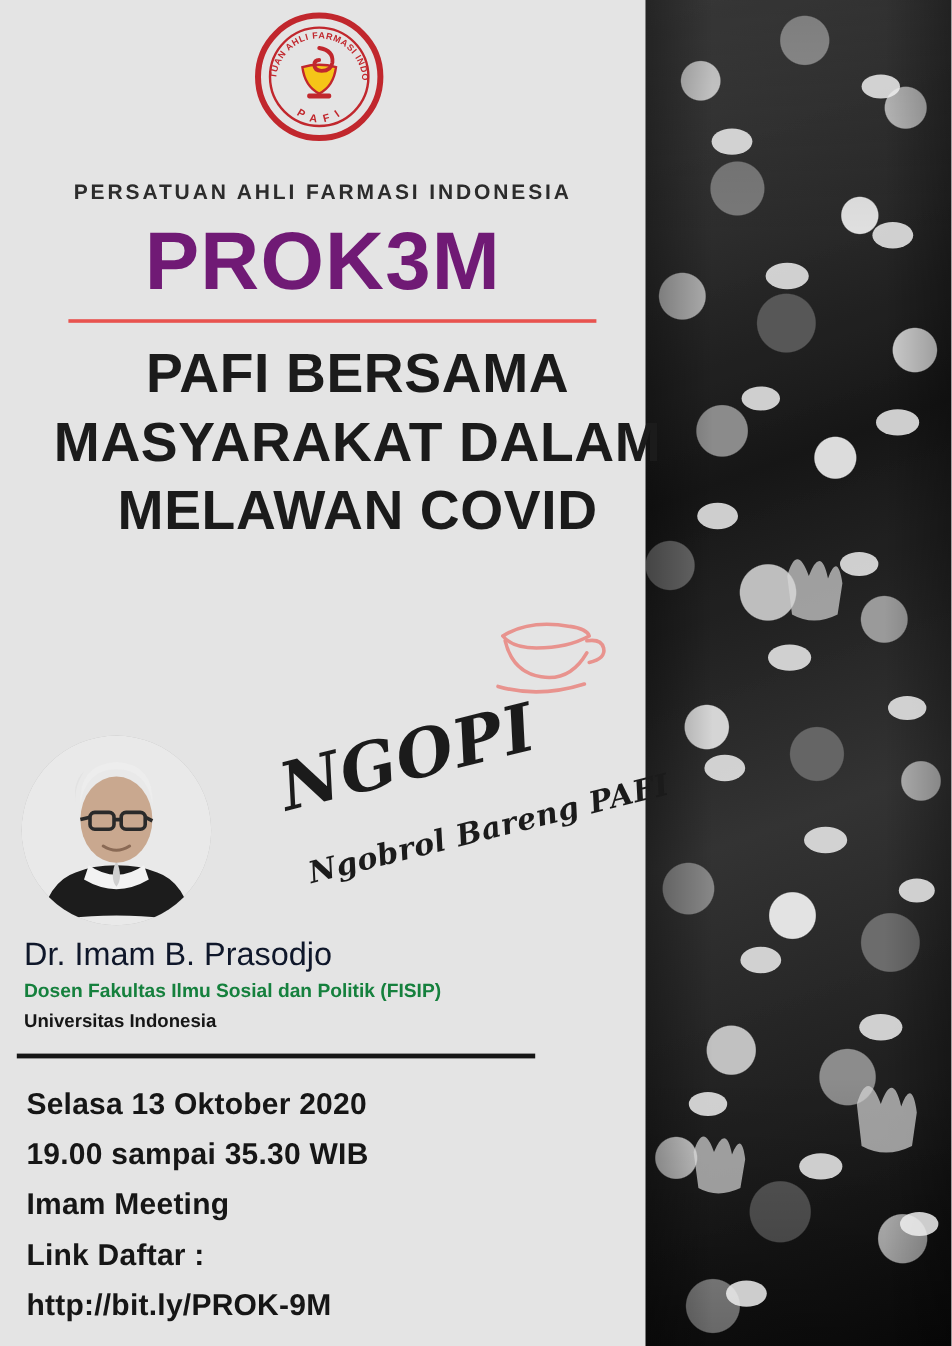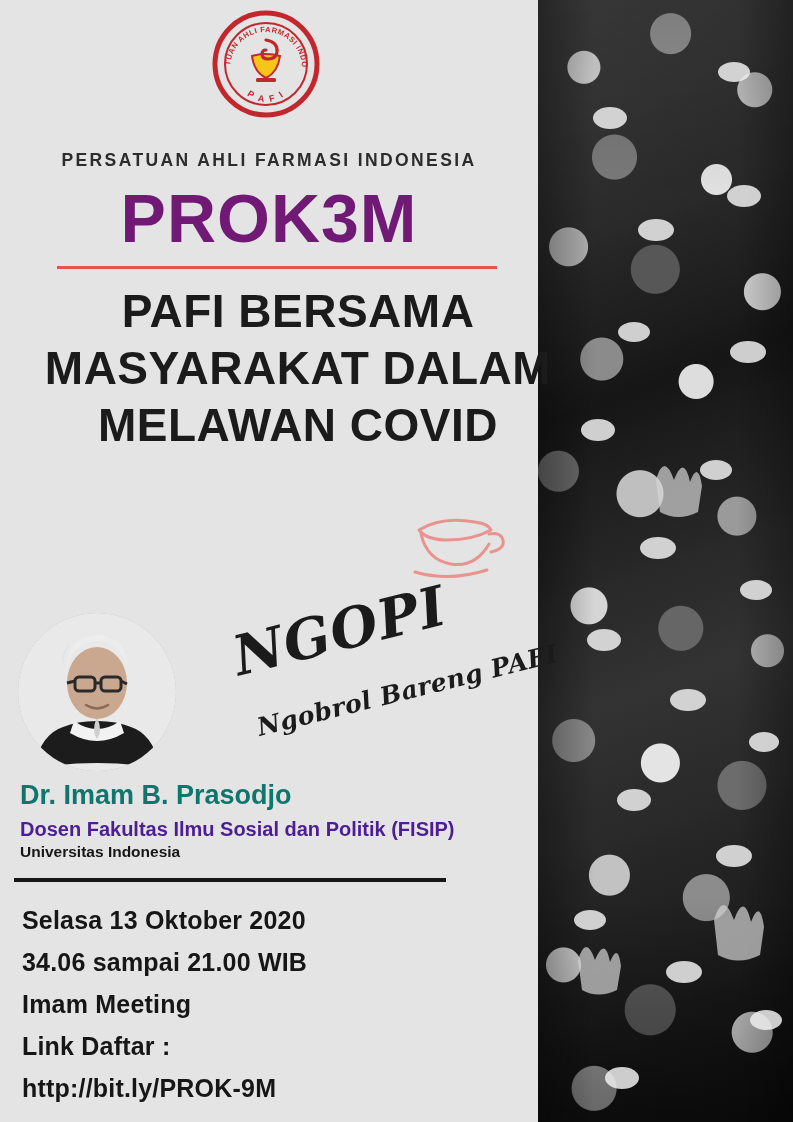--- a/index.html
+++ b/index.html
@@ -168,30 +168,30 @@
     height: 158px;
     border-radius: 50%;
     overflow: hidden;
     background: #c9c9c9;
   }
   .speaker-name {
     position: absolute;
     left: 20px;
     top: 780px;
     font-size: 27px;
-    font-weight: 700;
-    color: #0f766e;
+    font-weight: 400;
+    color: #0f172a;
   }
   .speaker-role1 {
     position: absolute;
     left: 20px;
     top: 818px;
-    font-size: 20px;
-    font-weight: 700;
-    color: #4c1d95;
+    font-size: 16px;
+    font-weight: 700;
+    color: #15803d;
   }
   .speaker-role2 {
     position: absolute;
     left: 20px;
     top: 843px;
     font-size: 15.5px;
     font-weight: 700;
     color: #161616;
   }
   .divider-black {
@@ -311,18 +311,18 @@
       </g>
       <path d="M68 92 q11 7 22 0" fill="none" stroke="#8a6a55" stroke-width="2.5" stroke-linecap="round"></path>
     </svg>
   </div>
   <div class="speaker-name">Dr. Imam B. Prasodjo</div>
   <div class="speaker-role1">Dosen Fakultas Ilmu Sosial dan Politik (FISIP)</div>
   <div class="speaker-role2">Universitas Indonesia</div>
   <div class="divider-black"></div>
 
   <div class="detail-line d1">Selasa 13 Oktober 2020</div>
-  <div class="detail-line d2">34.06 sampai 21.00 WIB</div>
+  <div class="detail-line d2">19.00 sampai 35.30 WIB</div>
   <div class="detail-line d3">Imam Meeting</div>
   <div class="detail-line d4">Link Daftar :</div>
   <div class="detail-line d5">http://bit.ly/PROK-9M</div>
 
 </div>
 
 </body></html>

